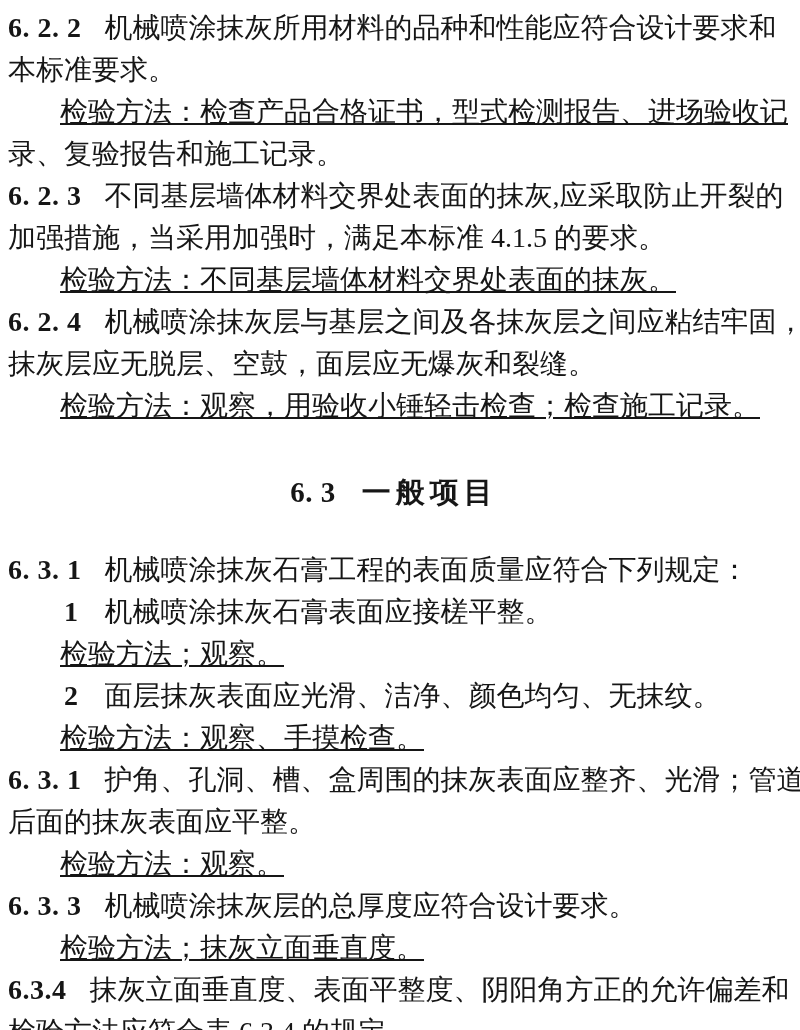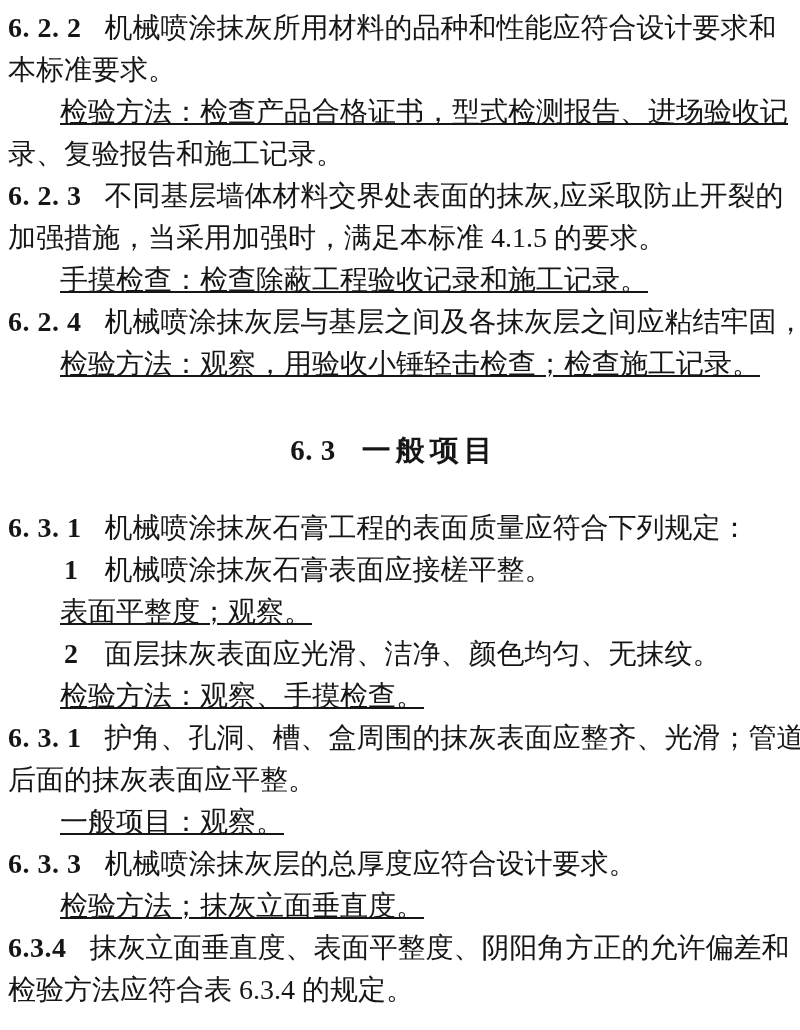--- a/index.html
+++ b/index.html
@@ -61,29 +61,30 @@
 </head>
 <body>
 
 <div class="page">
     <div class="line clause"><span class="num">6. 2. 2</span><span class="txt">机械喷涂抹灰所用材料的品种和性能应符合设计要求和</span></div>
     <div class="line plain"><span class="txt">本标准要求。</span></div>
     <div class="line indent"><span class="txt">检验方法：检查产品合格证书，型式检测报告、进场验收记</span></div>
     <div class="line plain"><span class="txt">录、复验报告和施工记录。</span></div>
     <div class="line clause"><span class="num">6. 2. 3</span><span class="txt">不同基层墙体材料交界处表面的抹灰,应采取防止开裂的</span></div>
     <div class="line plain"><span class="txt">加强措施，当采用加强时，满足本标准 4.1.5 的要求。</span></div>
-    <div class="line indent"><span class="txt">手摸检查：检查除蔽工程验收记录和施工记录。</span></div>
+    <div class="line indent"><span class="txt">检验方法：不同基层墙体材料交界处表面的抹灰。</span></div>
     <div class="line clause"><span class="num">6. 2. 4</span><span class="txt">机械喷涂抹灰层与基层之间及各抹灰层之间应粘结牢固，</span></div>
+    <div class="line plain"><span class="txt">抹灰层应无脱层、空鼓，面层应无爆灰和裂缝。</span></div>
     <div class="line indent"><span class="txt">检验方法：观察，用验收小锤轻击检查；检查施工记录。</span></div>
     <div class="section-header"><span class="h-num">6. 3</span><span class="h-title">一般项目</span></div>
     <div class="line clause"><span class="num">6. 3. 1</span><span class="txt">机械喷涂抹灰石膏工程的表面质量应符合下列规定：</span></div>
     <div class="line item"><span class="num">1</span><span class="txt">机械喷涂抹灰石膏表面应接槎平整。</span></div>
-    <div class="line indent"><span class="txt">表面平整度；观察。</span></div>
+    <div class="line indent"><span class="txt">检验方法；观察。</span></div>
     <div class="line item"><span class="num">2</span><span class="txt">面层抹灰表面应光滑、洁净、颜色均匀、无抹纹。</span></div>
     <div class="line indent"><span class="txt">检验方法：观察、手摸检查。</span></div>
     <div class="line clause"><span class="num">6. 3. 1</span><span class="txt">护角、孔洞、槽、盒周围的抹灰表面应整齐、光滑；管道</span></div>
     <div class="line plain"><span class="txt">后面的抹灰表面应平整。</span></div>
-    <div class="line indent"><span class="txt">一般项目：观察。</span></div>
+    <div class="line indent"><span class="txt">检验方法：观察。</span></div>
     <div class="line clause"><span class="num">6. 3. 3</span><span class="txt">机械喷涂抹灰层的总厚度应符合设计要求。</span></div>
     <div class="line indent"><span class="txt">检验方法；抹灰立面垂直度。</span></div>
     <div class="line clause"><span class="num">6.3.4</span><span class="txt">抹灰立面垂直度、表面平整度、阴阳角方正的允许偏差和</span></div>
     <div class="line plain"><span class="txt">检验方法应符合表 6.3.4 的规定。</span></div>
   </div>
 
 </body></html>

